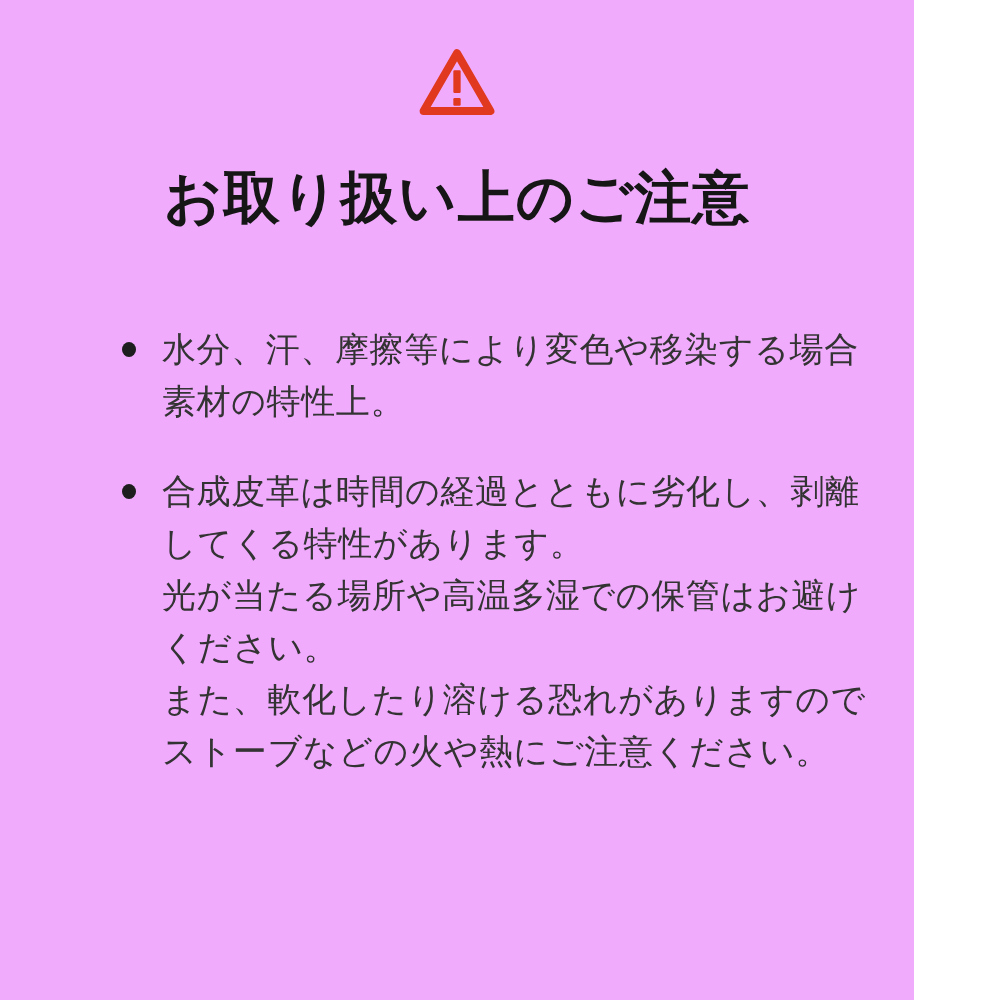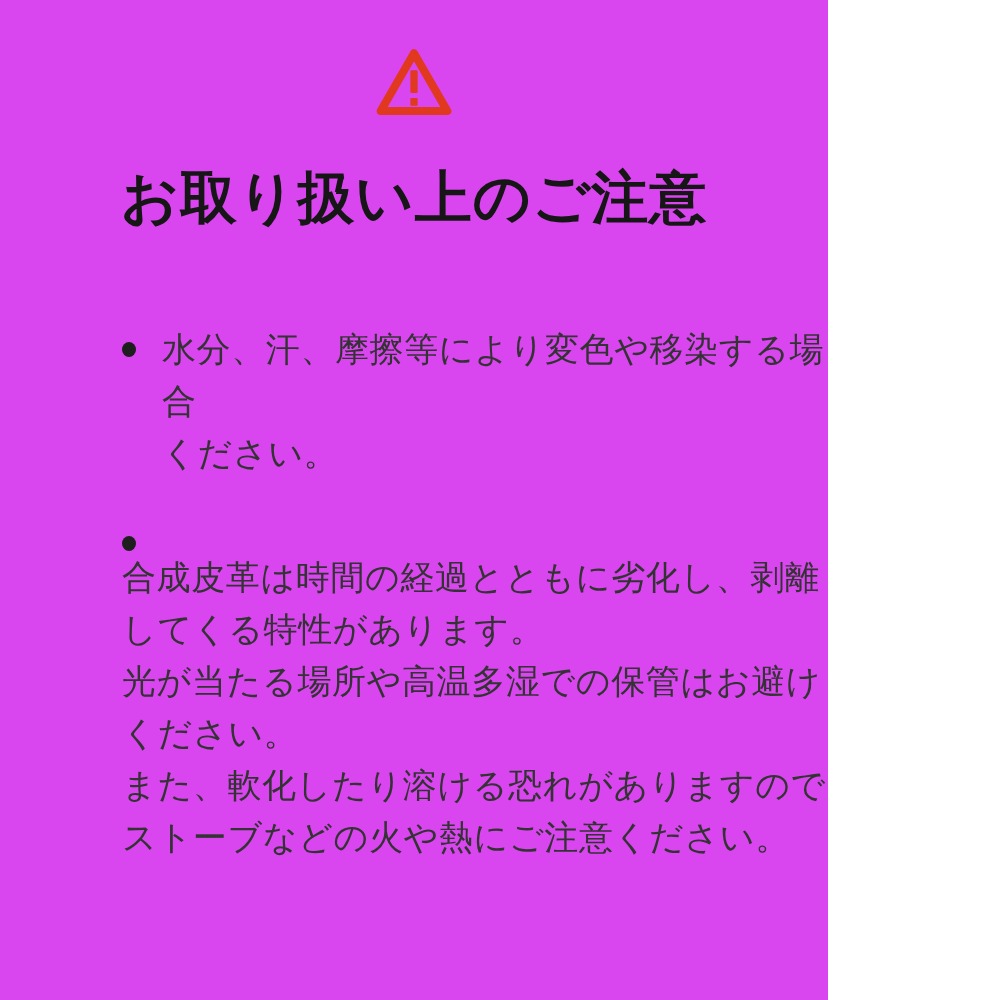--- a/index.html
+++ b/index.html
@@ -7,23 +7,23 @@
     padding: 0;
     background: #ffffff;
   }
   body {
     width: 1000px;
     height: 1000px;
     overflow: hidden;
     font-family: "Liberation Sans", "DejaVu Sans", sans-serif;
   }
   .sheet {
-    width: 828px;
+    width: 914px;
     height: 1000px;
-    background: #d946ef;
+    background: #f0abfc;
     box-sizing: border-box;
   }
   .icon-wrap {
     padding-top: 45px;
     width: 78px;
     margin: 0 auto;
   }
   .icon-wrap svg {
     display: block;
     width: 78px;
@@ -43,21 +43,20 @@
     list-style: none;
     margin: 94px 0 0 0;
     padding: 0 0 0 122px;
   }
   ul.notices li {
     display: flex;
     align-items: flex-start;
   }
   ul.notices li + li {
     margin-top: 38px;
-    flex-direction: column;
   }
   .dot {
     flex: 0 0 auto;
     width: 14px;
     height: 15px;
     border-radius: 50%;
     background: #1e1e1e;
     margin: 19px 26px 0 0;
   }
   p.txt {
@@ -82,21 +81,21 @@
       <rect x="43.5" y="64" width="9" height="9.5" rx="1.5" fill="currentColor"></rect>
     </svg>
   </div>
 
   <h1 class="title">お取り扱い上のご注意</h1>
 
   <ul class="notices">
     <li>
       <span class="dot"></span>
       <p class="txt">水分、汗、摩擦等により変色や移染する場合
-ください。</p>
+素材の特性上。</p>
     </li>
     <li>
       <span class="dot"></span>
       <p class="txt">合成皮革は時間の経過とともに劣化し、剥離
 してくる特性があります。
 光が当たる場所や高温多湿での保管はお避け
 ください。
 また、軟化したり溶ける恐れがありますので
 ストーブなどの火や熱にご注意ください。</p>
     </li>

